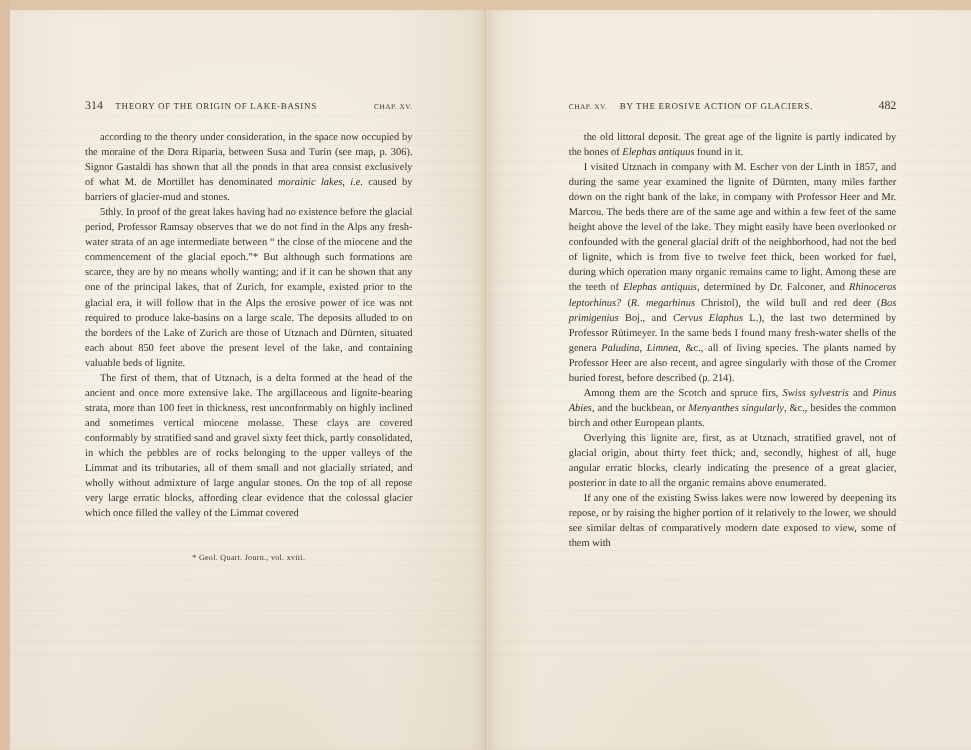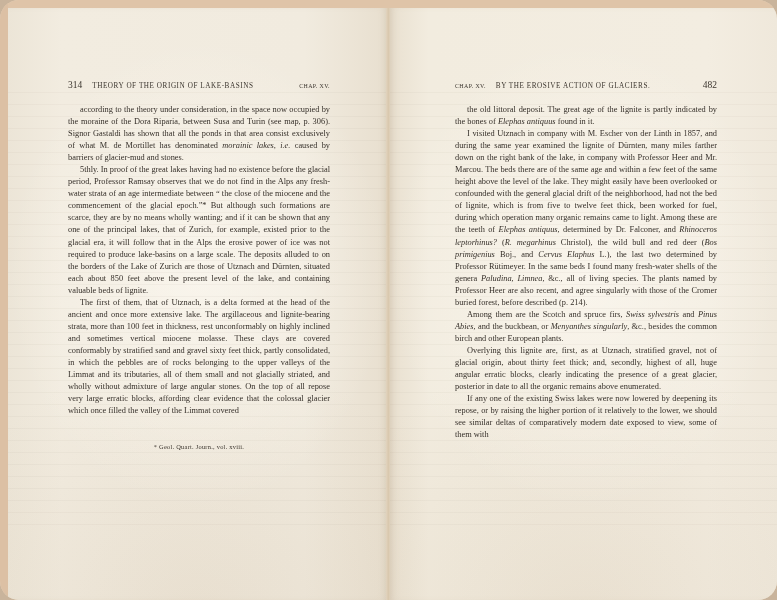--- a/index.html
+++ b/index.html
@@ -14,21 +14,20 @@
     font-family: "Liberation Serif", "DejaVu Serif", serif;
   }
 
   
   #scan {
     position: relative;
     width: 777px;
     height: 600px;
     background: #e3d3bd;
     overflow: hidden;
-    border-radius: 19px;
   }
 
   
   .edge-top {
     position: absolute;
     left: 0; top: 0;
     width: 777px; height: 8px;
     background: #dfc4a8;
   }
   .edge-left {

